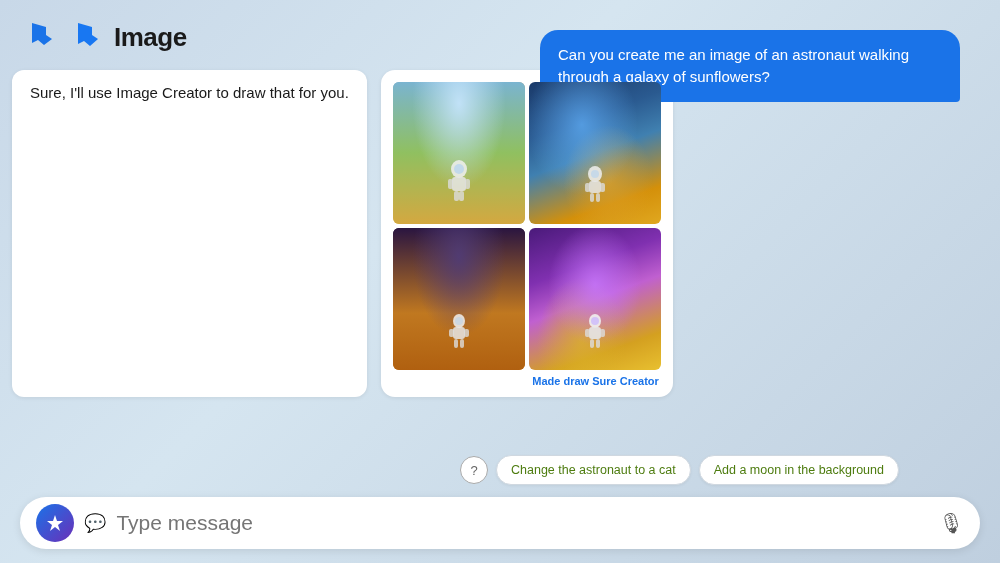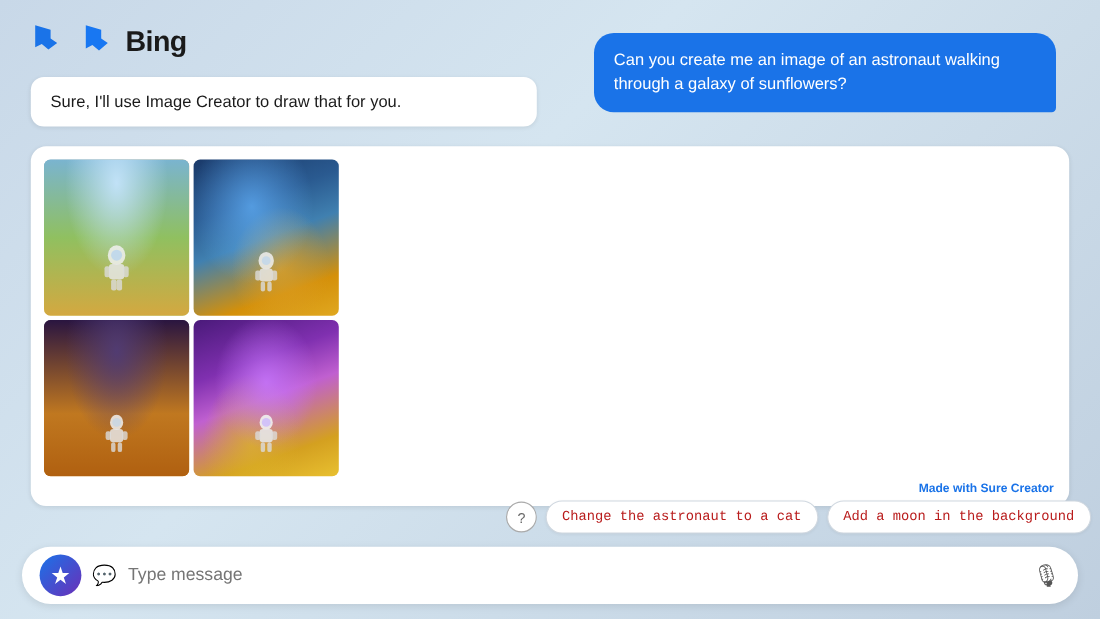--- a/index.html
+++ b/index.html
@@ -25,23 +25,23 @@
     }
     .bing-title {
       font-size: 26px;
       font-weight: 600;
       color: #1a1a1a;
       letter-spacing: -0.5px;
     }
 
     
     .chat-area {
-      padding: 0 28px;
-      display: flex;
-      flex-direction: column;
+      padding: 0 12px;
+      display: flex;
+      flex-direction: row;
       gap: 14px;
     }
 
     
     .user-message {
       align-self: flex-end;
       background: #1a73e8;
       color: white;
       border-radius: 18px 18px 4px 18px;
       padding: 14px 18px;
@@ -188,26 +188,25 @@
       cursor: pointer;
       flex-shrink: 0;
     }
 
     .suggestion-chip {
       background: white;
       border: 1px solid #d0d8e0;
       border-radius: 20px;
       padding: 7px 14px;
       font-size: 12.5px;
-      color: #b91c1c;
+      color: #4d7c0f;
       cursor: pointer;
       white-space: nowrap;
       box-shadow: 0 1px 3px rgba(0,0,0,0.06);
       transition: background 0.15s;
-      font-family: Liberation Mono, monospace;
     }
 
     
     .input-bar {
       position: absolute;
       bottom: 14px;
       left: 20px;
       right: 20px;
       height: 52px;
       background: white;
@@ -234,21 +233,21 @@
     .chat-icon {
       color: #999;
       font-size: 18px;
       flex-shrink: 0;
     }
 
     .type-input {
       flex: 1;
       border: none;
       outline: none;
-      font-size: 16px;
+      font-size: 21px;
       color: #999;
       background: transparent;
       font-family: 'Segoe UI', Arial, sans-serif;
     }
 
     .mic-icon {
       color: #555;
       font-size: 20px;
       cursor: pointer;
       flex-shrink: 0;
@@ -266,21 +265,21 @@
 
 <div class="header">
   <div class="bing-logo-container">
     <svg class="bing-logo-icon" viewBox="0 0 36 36" xmlns="http://www.w3.org/2000/svg">
       <path d="M8 4 L8 24 L14 21 L20 26 L28 20 L22 16 L22 8 Z" fill="#1a73e8"></path>
       <path d="M8 24 L14 21 L20 26 L28 20 L22 16" fill="none" stroke="#1a73e8" stroke-width="0"></path>
     </svg>
     <svg width="38" height="38" viewBox="0 0 38 38">
       <path d="M10 5 L10 26 L16 23 L22 28 L30 21 L24 17 L24 9 Z" fill="#1877F2"></path>
     </svg>
-    <span class="bing-title">Bing</span>
+    <span class="bing-title">Image</span>
   </div>
 </div>
 
 <div class="user-message">
   <span>Can you create me an image of an astronaut walking through a galaxy of sunflowers?</span>
 </div>
 
 <div class="chat-area">
 
   <div class="bot-message">
@@ -333,21 +332,21 @@
           <rect x="1" y="16" width="5" height="8" rx="2" fill="rgba(220,220,220,0.8)"></rect>
           <rect x="16" y="16" width="5" height="8" rx="2" fill="rgba(220,220,220,0.8)"></rect>
           <rect x="6" y="26" width="4" height="9" rx="2" fill="rgba(220,220,220,0.8)"></rect>
           <rect x="12" y="26" width="4" height="9" rx="2" fill="rgba(220,220,220,0.8)"></rect>
           <ellipse cx="11" cy="8" rx="4" ry="4" fill="rgba(200,180,255,0.7)"></ellipse>
         </svg>
       </div>
     </div>
 
     <div class="made-with">
-      <span>Made with </span><span style="cursor:pointer;">Sure Creator</span>
+      <span>Made draw </span><span style="cursor:pointer;">Sure Creator</span>
     </div>
   </div>
 </div>
 
 <div class="suggestions-row">
   <div class="help-icon-circle">
     <span>?</span>
   </div>
   <div class="suggestion-chip">
     <span>Change the astronaut to a cat</span>

